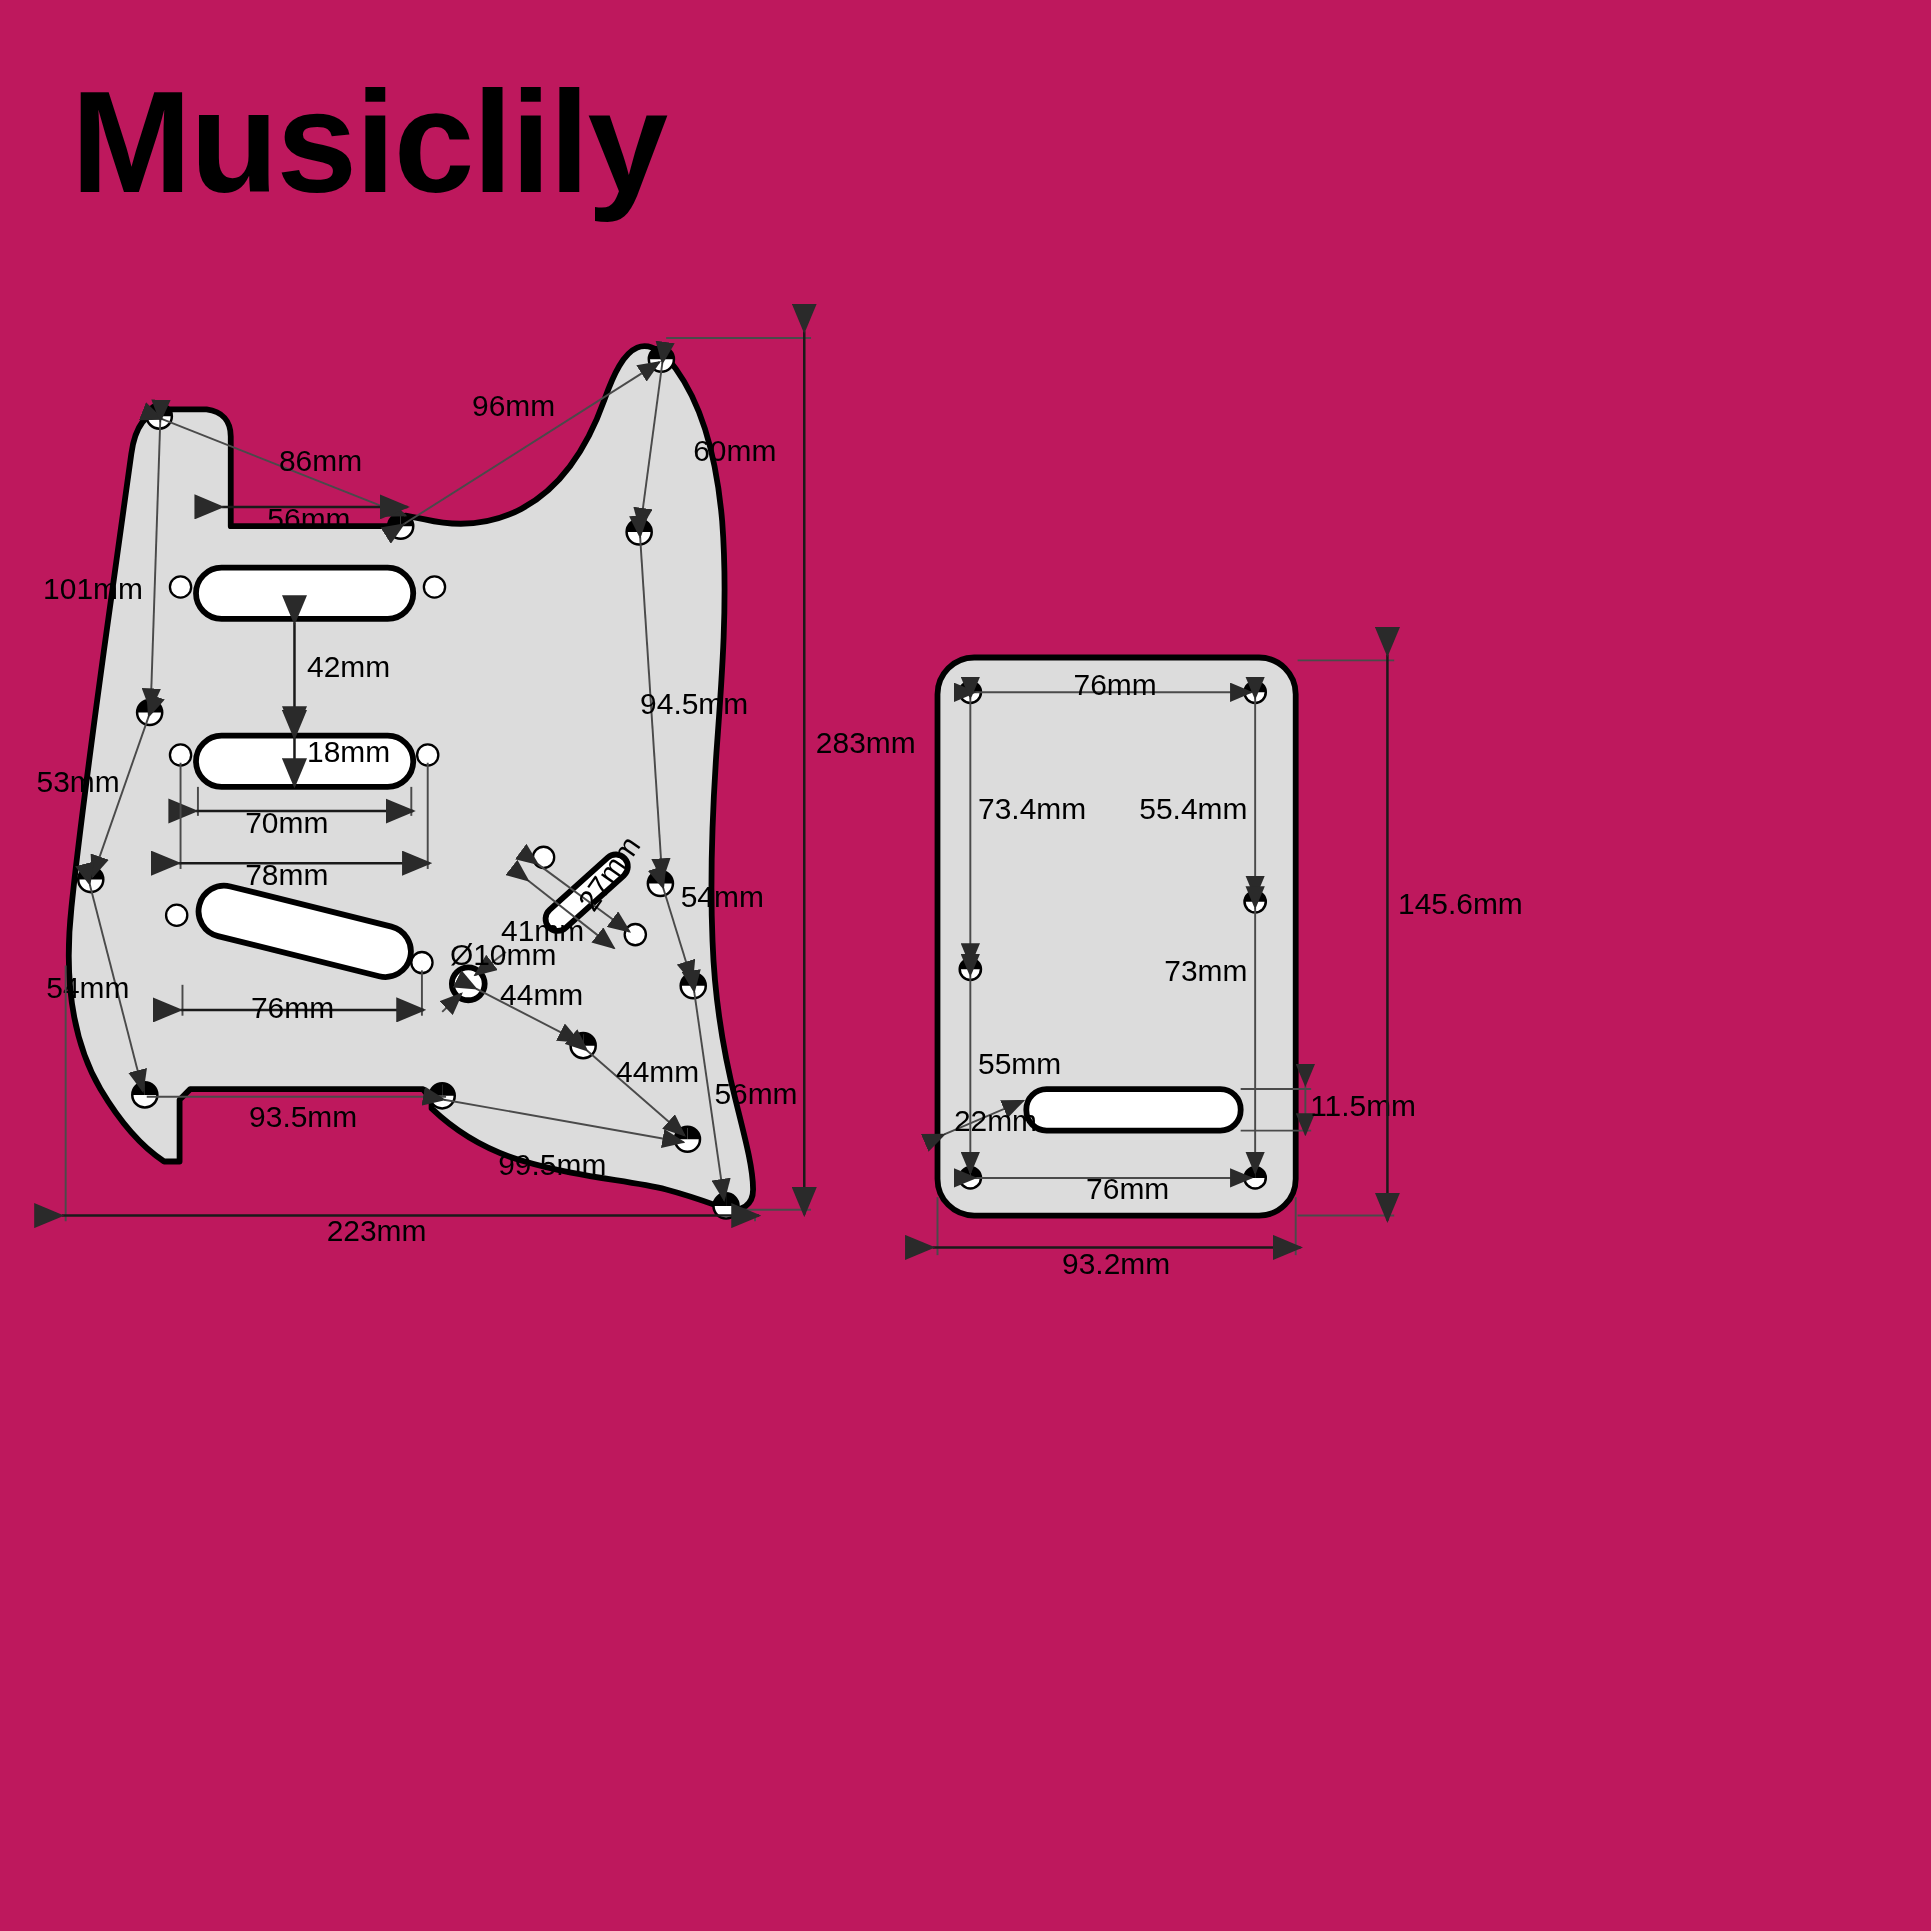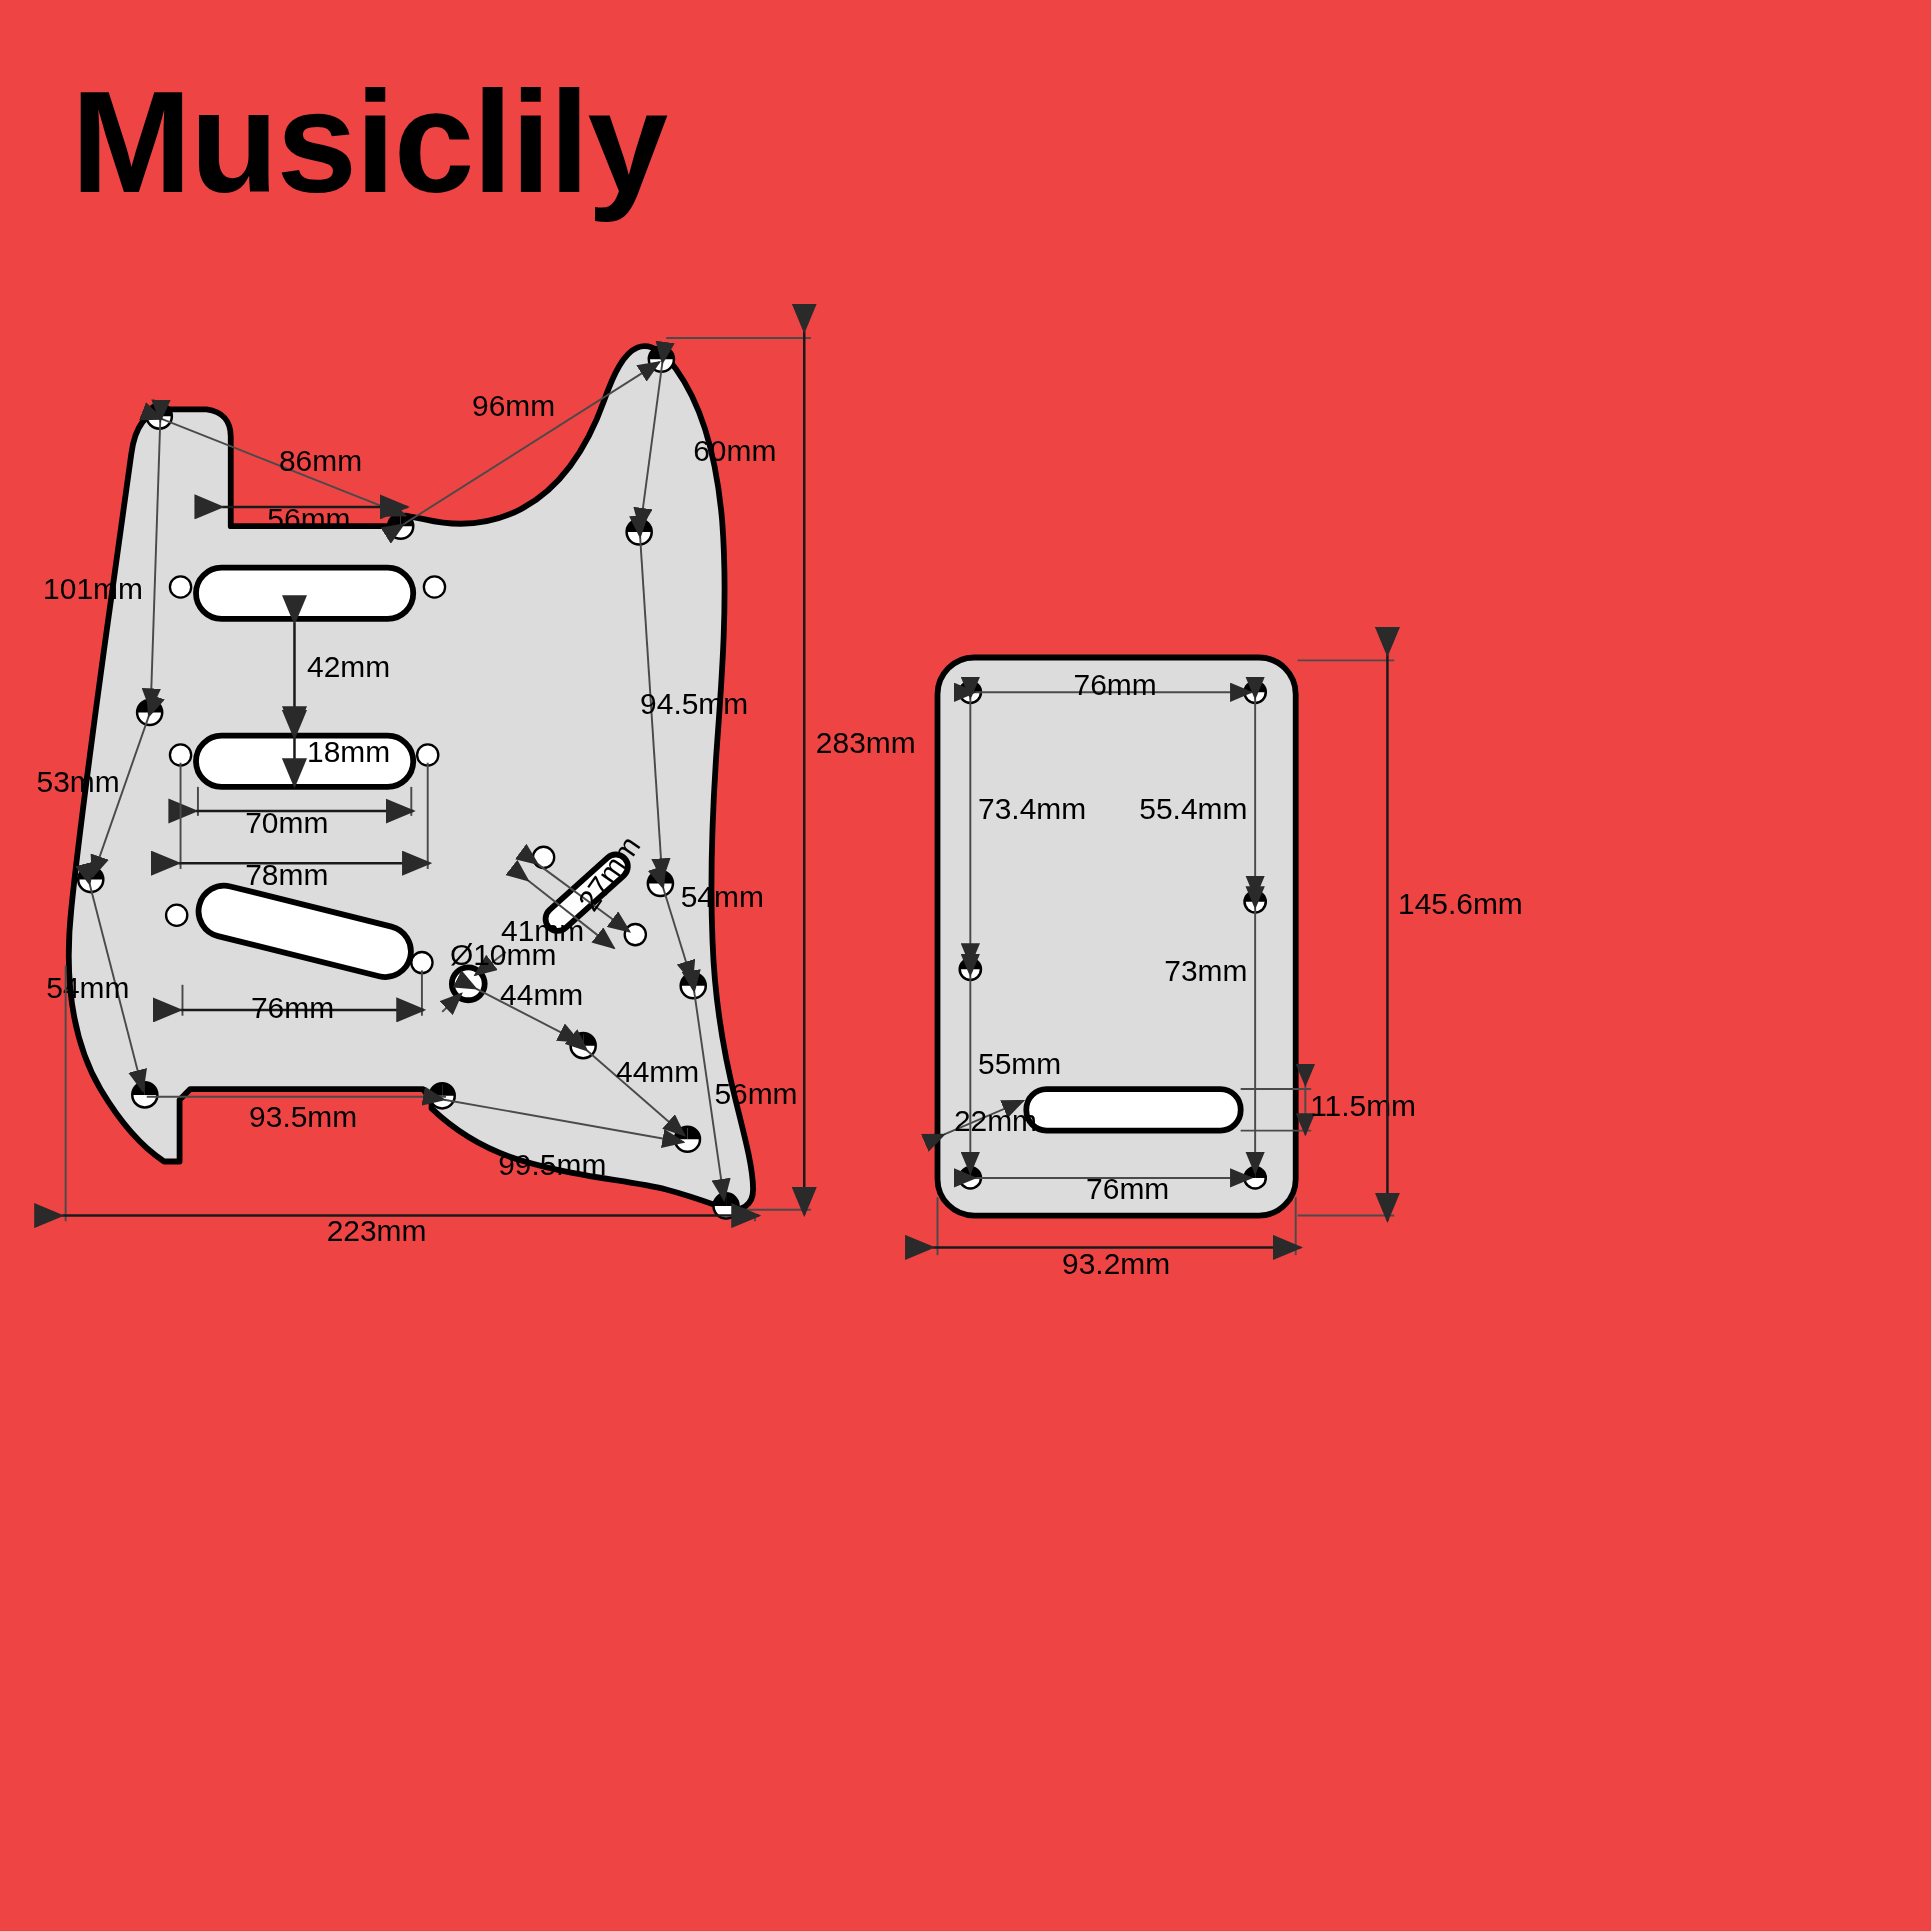--- a/index.html
+++ b/index.html
@@ -1,17 +1,17 @@
 <!DOCTYPE html>
 <html><head>
 <meta charset="utf-8">
 <style>
   html,body{margin:0;padding:0;background:#ffffff;}
   body{width:1931px;height:1931px;font-family:"Liberation Sans",sans-serif;color:#000;overflow:hidden;}
-  #stage{position:relative;width:1931px;height:1931px;background:#ef4444;}
+  #stage{position:relative;width:1931px;height:1931px;background:#be185d;}
   #brand{
     position:absolute;left:71px;top:70px;
     font-size:145px;font-weight:700;letter-spacing:-1.9px;line-height:1;
     font-family:"Liberation Sans",sans-serif;color:#000;white-space:nowrap;
   }
   svg#drawing{position:absolute;left:0;top:0;width:1931px;height:1931px;display:block;}
   .part{fill:#dcdcdc;stroke:#000;stroke-width:6;stroke-linejoin:round;}
   .cut{fill:#ffffff;stroke:#000;stroke-width:6;stroke-linejoin:round;}
   .plainhole{fill:#ffffff;stroke:#000;stroke-width:2.4;}
   .screwring{fill:#ffffff;stroke:#000;stroke-width:2.6;}

